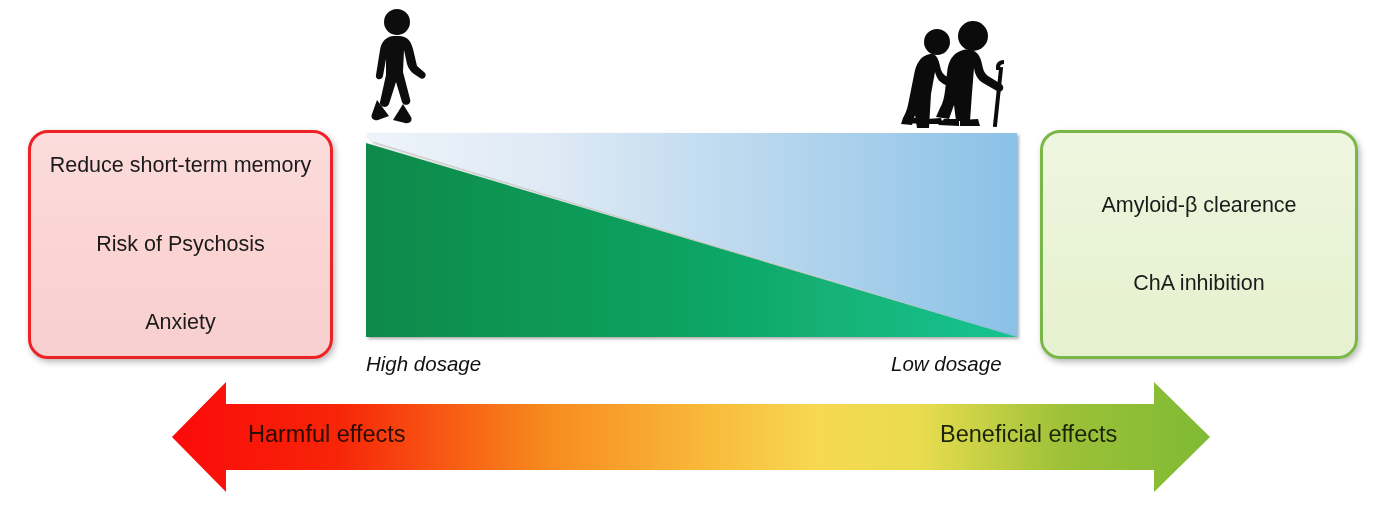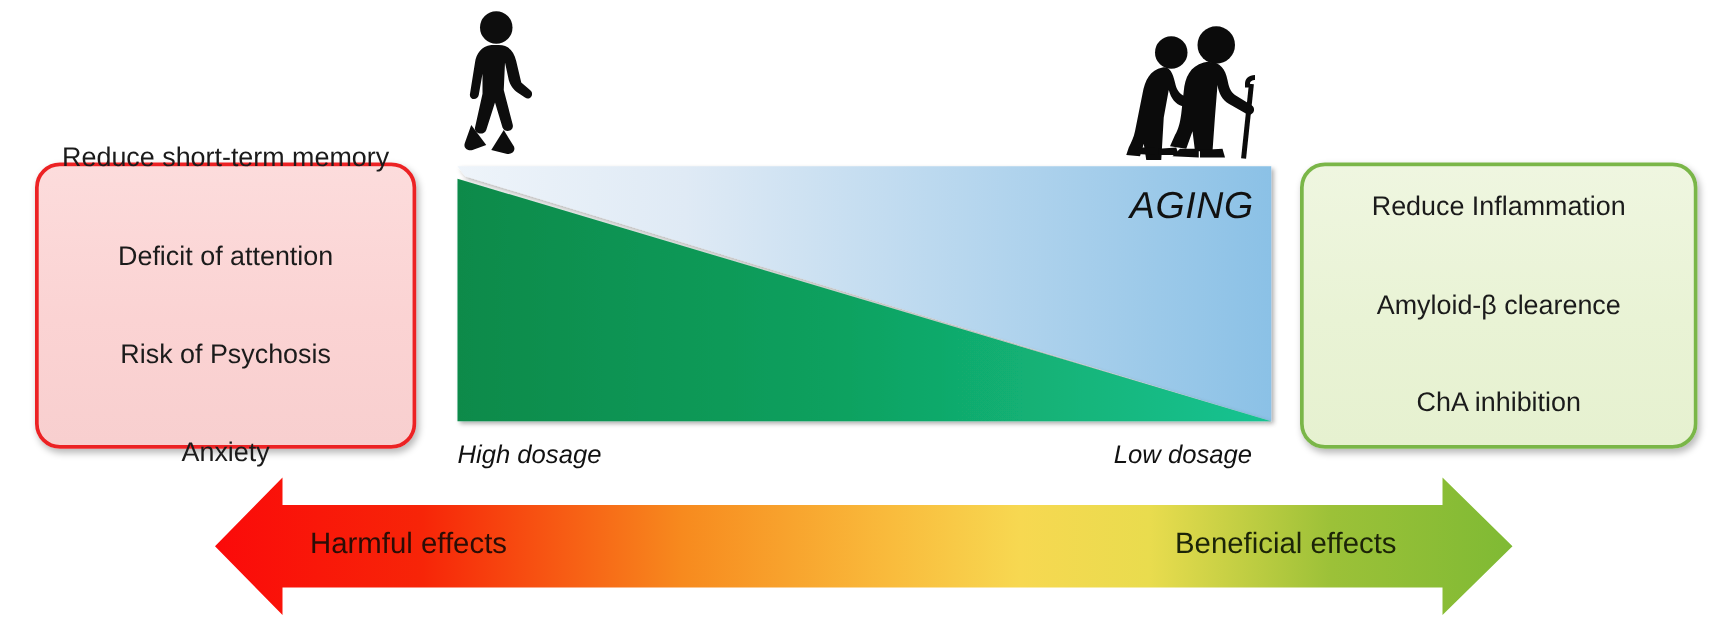--- a/index.html
+++ b/index.html
@@ -86,27 +86,25 @@
   #harmful-effects-label{left:248px;color:#2b0d06;}
   #beneficial-effects-label{left:940px;color:#1c2408;}
 </style>
 </head>
 <body>
 
 <div class="stage">
 
   <div id="harmful-box" class="sidebox">
     <div class="line">Reduce short-term memory</div>
-    <div class="line">Deficit of attention</div>
     <div class="line">Risk of Psychosis</div>
     <div class="line">Anxiety</div>
   </div>
 
   <div id="beneficial-box" class="sidebox">
-    <div class="line">Reduce Inflammation</div>
     <div class="line">Amyloid-β clearence</div>
     <div class="line">ChA inhibition</div>
   </div>
 
   <div id="young-person">
     <svg viewBox="0 0 66 120" xmlns="http://www.w3.org/2000/svg">
       <g fill="#0d0d0d">
         <circle cx="34" cy="14" r="13"></circle>
         <path d="M30 28 c-8 1 -12 7 -13 14 l-4 25 c-1 5 6 6 7 1 l3 -17 0 16 -6 27 c-1 5 7 7 9 2 l7 -22 6 20 c2 5 10 3 8 -3 l-7 -27 1 -22 3 14 c1 4 4 8 7 10 l6 4 c4 3 8 -3 4 -6 l-7 -6 -4 -17 c-2 -8 -6 -13 -14 -13 z"></path>
         <path d="M14 92 l-5 14 c-2 5 3 7 6 6 l11 -4 z"></path>
@@ -153,21 +151,20 @@
         <filter id="soft-shadow" x="-10%" y="-10%" width="130%" height="130%">
           <feDropShadow dx="2" dy="2" stdDeviation="1.6" flood-color="#000000" flood-opacity="0.32"></feDropShadow>
         </filter>
       </defs>
 
       <polygon points="0,1 651,1 651,205 6,9" fill="url(#grad-aging)" filter="url(#soft-shadow)"></polygon>
 
       <polygon points="0,11 651,205 0,205" fill="url(#grad-cannabis)" filter="url(#soft-shadow)"></polygon>
     </svg>
 
-    <div id="aging-label" class="panel-label">AGING</div>
   </div>
 
   <div id="high-dosage" class="dosage">High dosage</div>
   <div id="low-dosage" class="dosage">Low dosage</div>
 
   <div id="effects-arrow">
     <svg viewBox="0 0 1060 122" preserveAspectRatio="none" xmlns="http://www.w3.org/2000/svg">
       <defs>
         <linearGradient id="grad-arrow" x1="0" y1="0" x2="1" y2="0">
           <stop offset="0%" stop-color="#fb0a0a"></stop>

